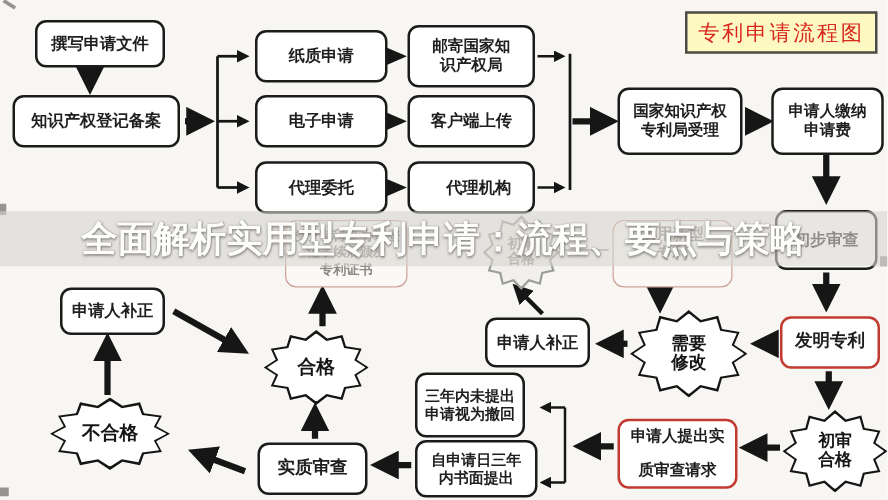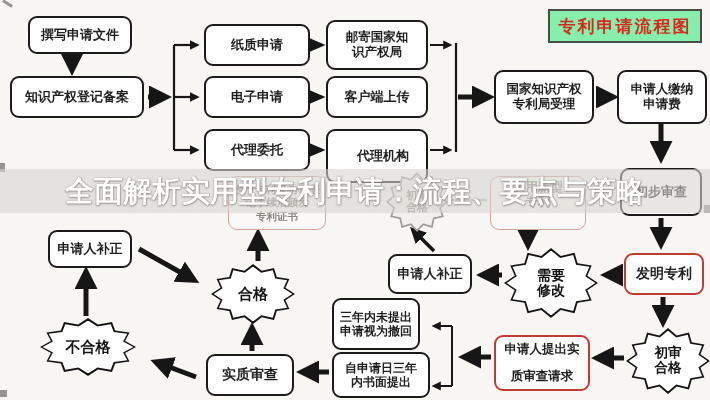--- a/index.html
+++ b/index.html
@@ -8,23 +8,23 @@
   .lines{position:absolute;left:0;top:0;width:710px;height:400px;}
 
   .bx{position:absolute;background:#ffffff;border:2.2px solid #1b1b1b;border-radius:9px;
       display:flex;flex-direction:column;align-items:center;justify-content:center;
       text-align:center;font-weight:bold;color:#1f1f1f;line-height:1.18;box-sizing:border-box;}
   .bx.red{border-color:#c23b32;}
   .bx.faded{border:1.6px solid #d2a29b;color:#8a8781;background:#fbf9f6;}
   .f13{font-size:13px;} .f125{font-size:12.5px;} .f12{font-size:12px;}
   .f14{font-size:14px;} .f105{font-size:10.5px;line-height:1.3;}
 
-  .titlebox{position:absolute;left:548px;top:9px;width:154px;height:34px;background:#86efac;
+  .titlebox{position:absolute;left:548px;top:9px;width:154px;height:34px;background:#fef9c3;
       border:2px solid #4b4b48;display:flex;align-items:center;justify-content:center;
-      color:#d8271c;font-weight:bold;font-size:17px;letter-spacing:2px;box-sizing:border-box;}
+      color:#d8271c;font-weight:normal;font-size:17px;letter-spacing:2px;box-sizing:border-box;}
 
   .burst{position:absolute;display:flex;align-items:center;justify-content:center;}
   .burst .shp{position:absolute;inset:0;background:#151515;
       clip-path:polygon(100% 50%,88.6% 60.4%,93.3% 75%,78.3% 78.3%,75% 93.3%,60.4% 88.6%,50% 100%,39.6% 88.6%,25% 93.3%,21.7% 78.3%,6.7% 75%,11.4% 60.4%,0% 50%,11.4% 39.6%,6.7% 25%,21.7% 21.7%,25% 6.7%,39.6% 11.4%,50% 0%,60.4% 11.4%,75% 6.7%,78.3% 21.7%,93.3% 25%,88.6% 39.6%);}
   .burst .shp.in{inset:2.6px;background:#ffffff;}
   .burst .txt{position:relative;z-index:1;font-weight:bold;text-align:center;line-height:1.08;color:#161616;}
   .burst.fade .shp{background:#9d9d98;}
   .burst.fade .shp.in{background:#f2f0ec;}
   .burst.fade .txt{color:#93908b;}
 
@@ -105,21 +105,21 @@
       <span>代理委托</span>
     </div>
 
   <div class="bx f125" style="left:326px;top:20px;width:102px;height:50px;">
     <span>邮寄国家知</span>
     <span>识产权局</span>
   </div>
   <div class="bx f13" style="left:326px;top:76px;width:102px;height:42px;font-family:Liberation Serif, serif;">
       <span>客户端上传</span>
     </div>
-  <div class="bx f13" style="left:326px;top:129px;width:102px;height:54px;padding-left:12px;">
+  <div class="bx f13" style="left:326px;top:129px;width:102px;height:42px;padding-left:12px;">
       <span>代理机构</span>
     </div>
 
   <div class="titlebox">
       <span>专利申请流程图</span>
     </div>
   <div class="bx f125" style="left:494px;top:70px;width:100px;height:54px;">
     <span>国家知识产权</span>
     <span>专利局受理</span>
   </div>

